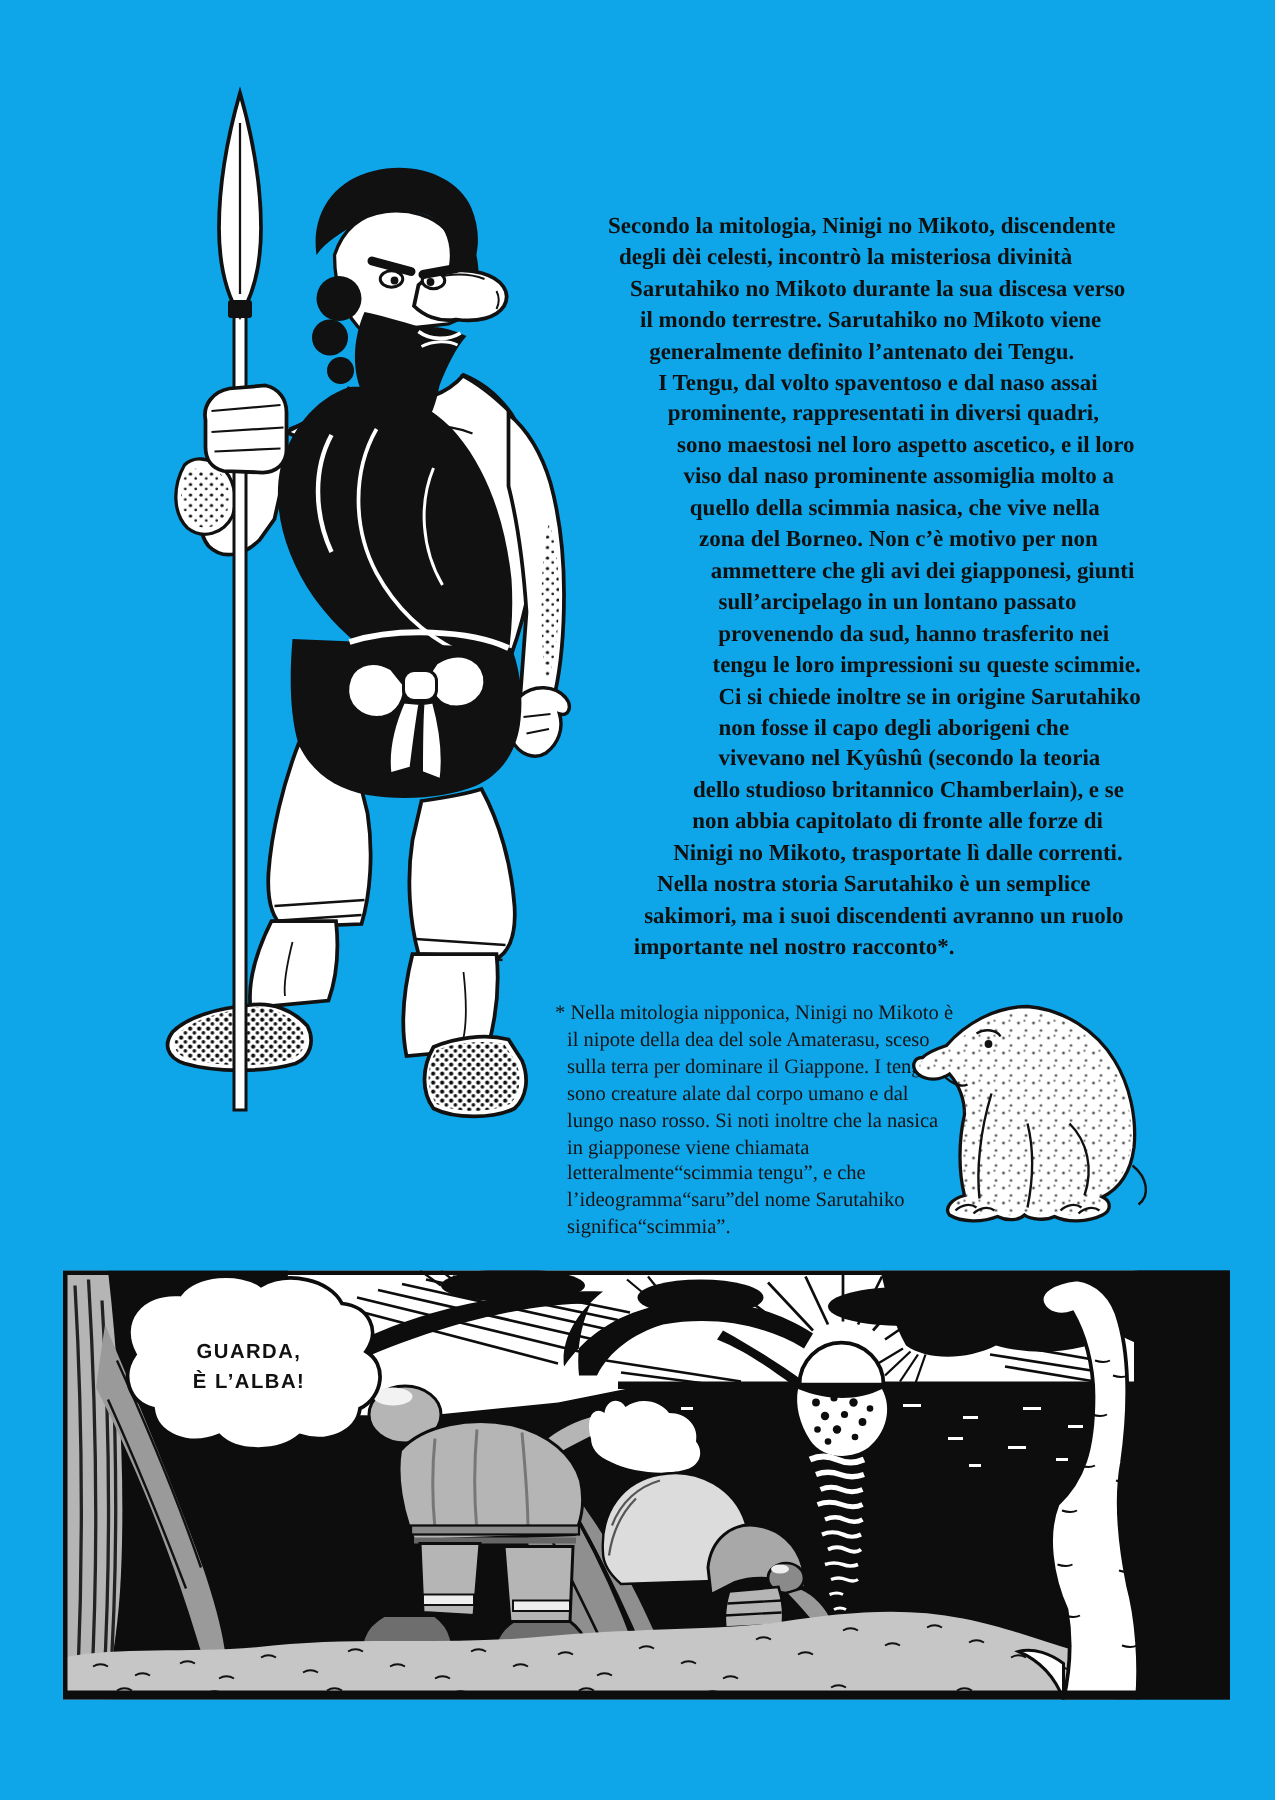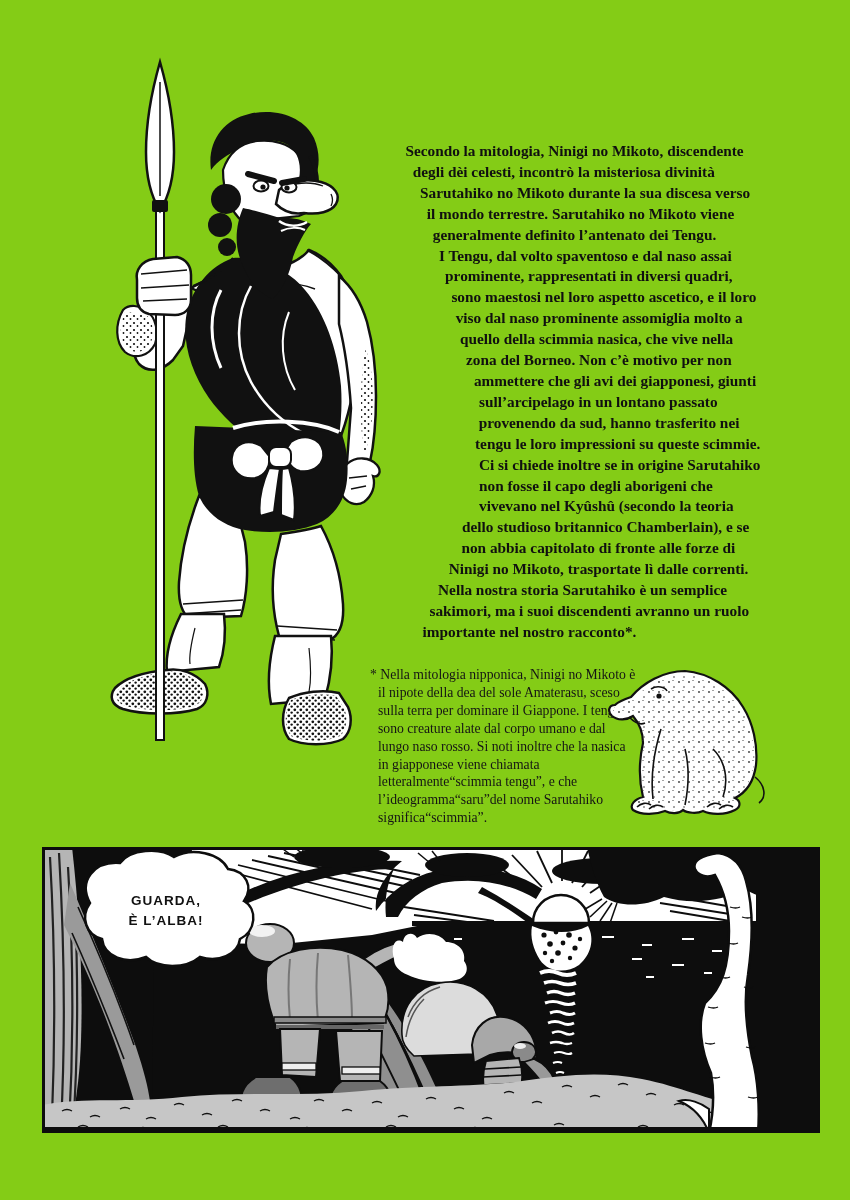--- a/index.html
+++ b/index.html
@@ -1,16 +1,16 @@
 <!DOCTYPE html>
 <html><head>
 <meta charset="utf-8">
 <style>
   html,body{margin:0;padding:0;background:#ffffff;}
-  #page{position:relative;width:850px;height:1200px;background:#84cc16;overflow:hidden;
+  #page{position:relative;width:850px;height:1200px;background:#0ea5e9;overflow:hidden;
         font-family:"Liberation Serif",serif;color:#101010;}
 
   
   .main-text{position:absolute;left:383px;top:141px;width:378px;
              font-weight:700;font-size:15.3px;line-height:20.9px;text-align:left;}
   .main-text p{margin:0;}
   .wrap-shape{float:left;width:96px;height:506px;
       shape-outside:polygon(0px 0px,14px 12px,36px 75px,52px 130px,64px 170px,74px 220px,
                             92px 268px,82px 290px,92px 338px,96px 354px,72px 370px,74px 395px,
                             60px 418px,48px 442px,38px 468px,30px 496px,0px 506px);

